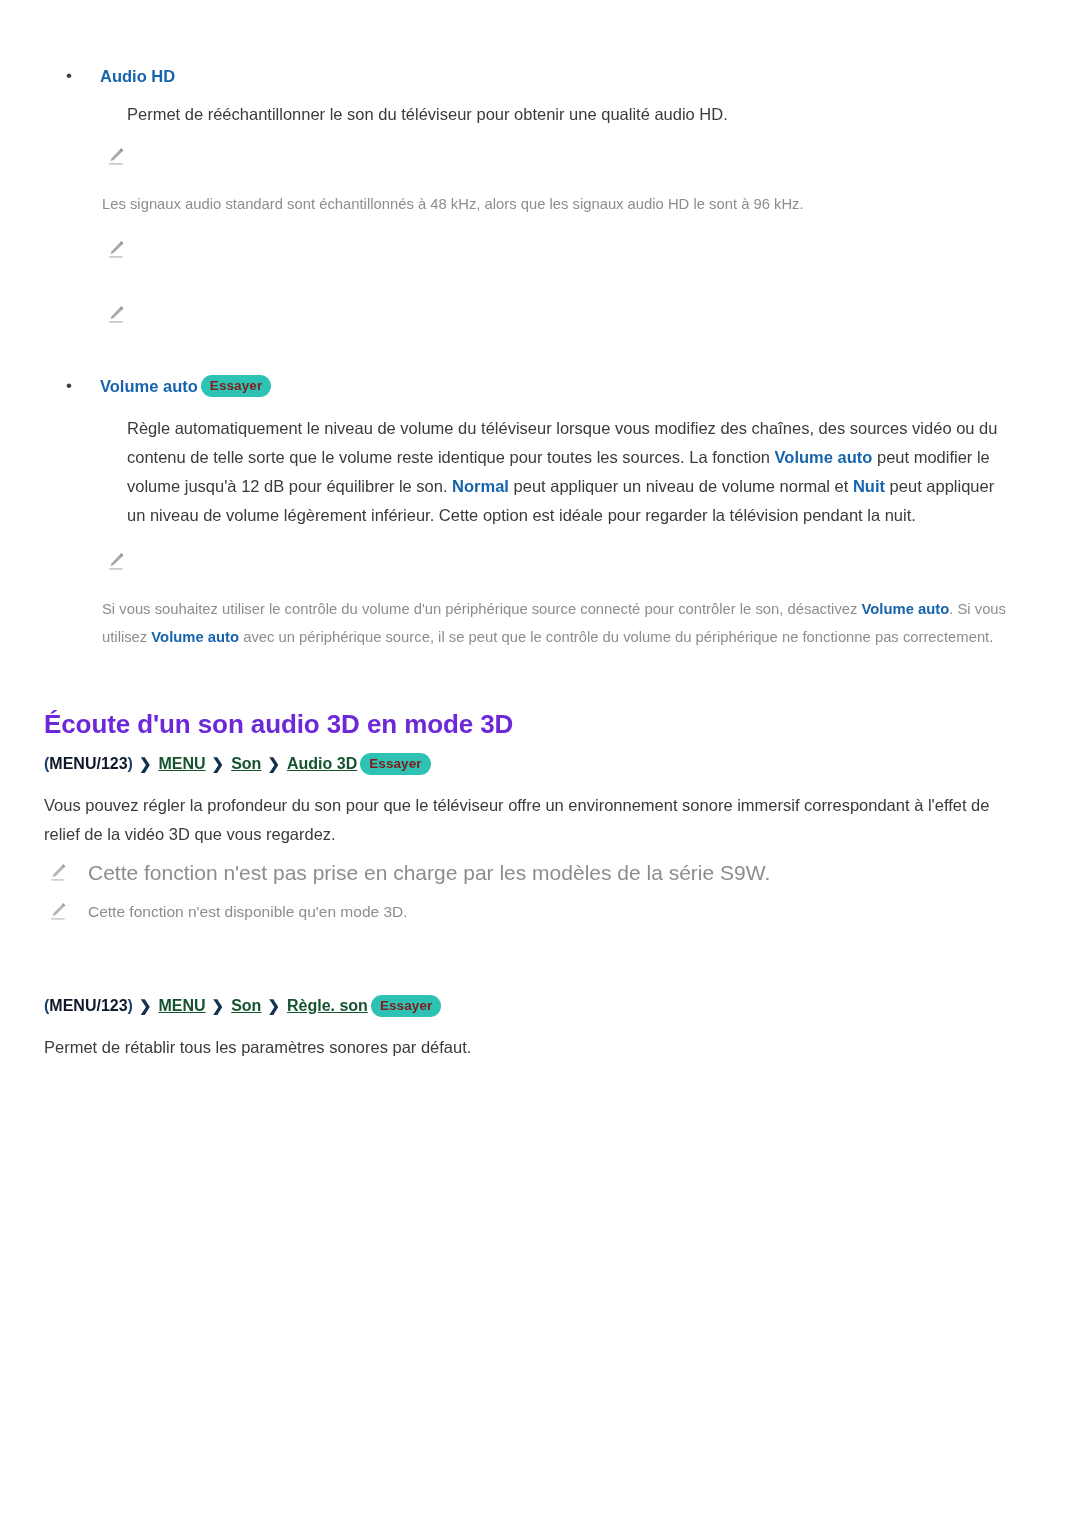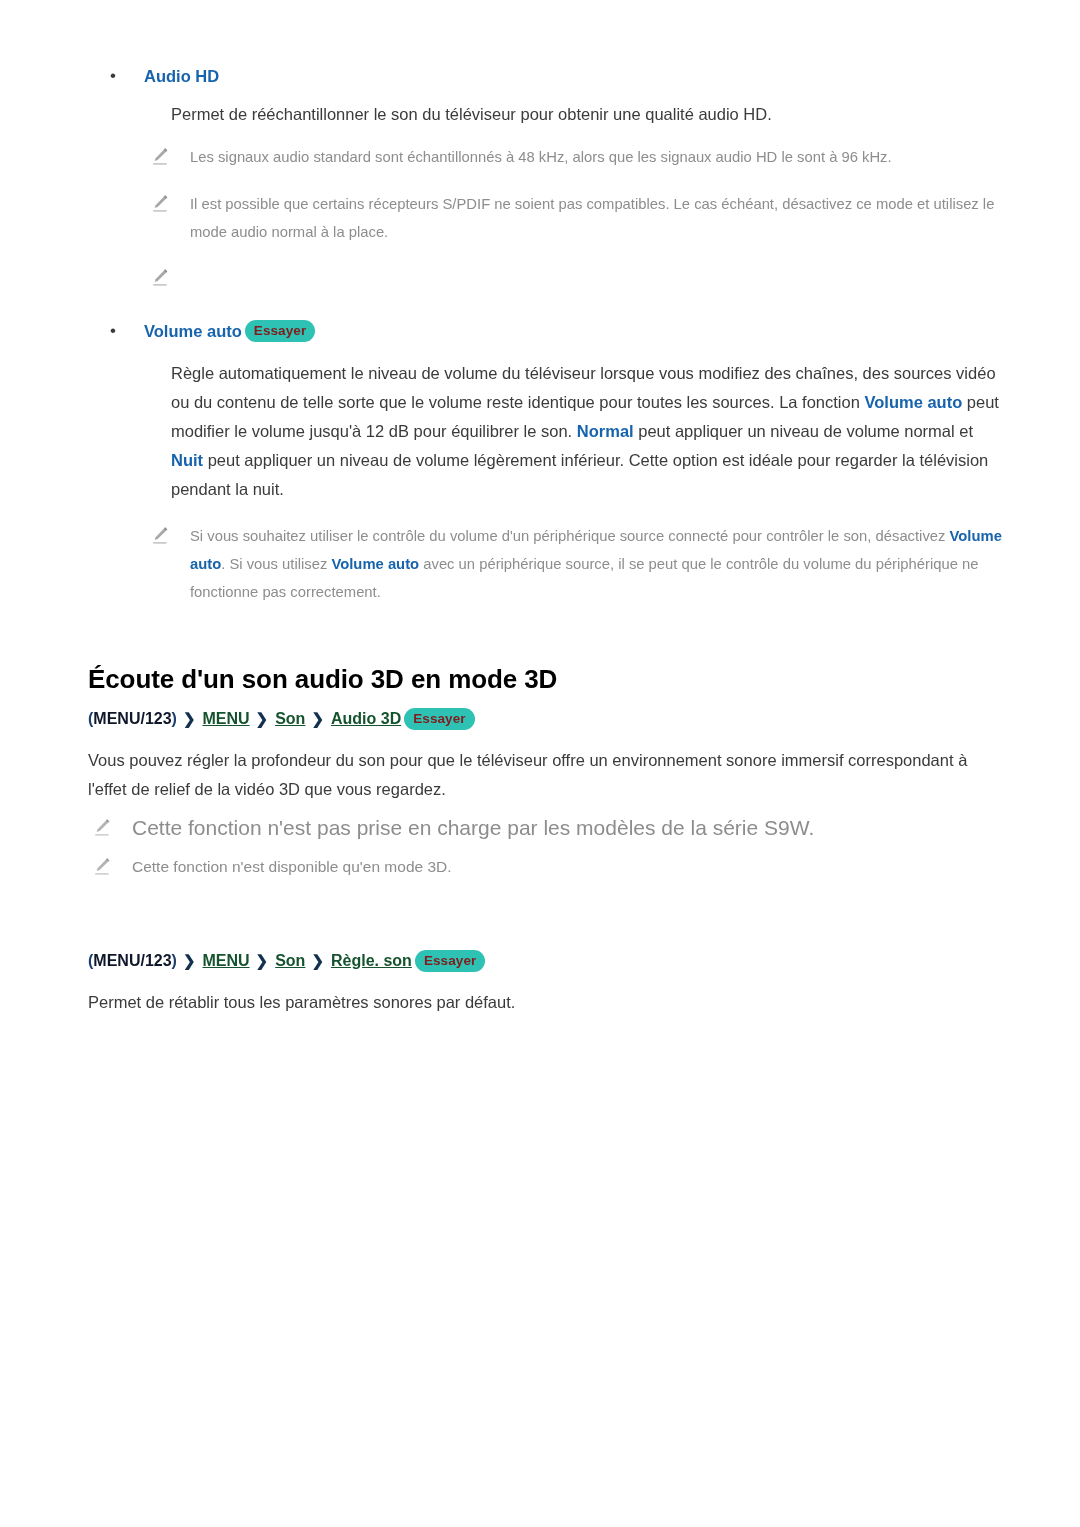--- a/index.html
+++ b/index.html
@@ -12,21 +12,21 @@
     height: 1527px;
     font-family: "Liberation Sans", sans-serif;
     color: #3a3a3a;
     -webkit-font-smoothing: antialiased;
   }
   .page {
     position: relative;
     width: 1080px;
     height: 1527px;
     box-sizing: border-box;
-    padding: 62px 72px 0 88px;
+    padding: 62px 72px 0 44px;
   }
 
   
   .body-text {
     font-size: 16.5px;
     line-height: 29px;
     color: #3b3b3b;
     margin: 0;
   }
   .indent-1 { margin-left: 83px; }
@@ -60,21 +60,21 @@
     align-items: center;
     padding-left: 30px;
   }
 
   
   .note-row {
     display: flex;
     align-items: flex-start;
     margin: 0;
   }
-  .note-row.level-2 { padding-left: 58px; }
+  .note-row.level-2 { padding-left: 58px; flex-direction: column; }
   .note-icon {
     flex: 0 0 44px;
     width: 44px;
     height: 26px;
     position: relative;
     margin-top: 3px;
   }
   .note-icon svg { display: block; margin-left: 4px; }
   .note-text {
     flex: 1;
@@ -95,21 +95,21 @@
     border-radius: 11px;
     margin-left: 3px;
     vertical-align: 2px;
     letter-spacing: 0.1px;
   }
 
   
   .section-heading {
     font-size: 26px;
     font-weight: bold;
-    color: #000000;
+    color: #6d28d9;
     margin: 0;
     letter-spacing: -0.1px;
     line-height: 34px;
   }
 
   
   .menu-path {
     font-size: 16px;
     font-weight: bold;
     line-height: 26px;
@@ -167,21 +167,20 @@
   <div class="sp-18"></div>
 
   <div class="note-row level-2">
     <span class="note-icon">
       <svg width="20" height="22" viewBox="0 0 20 22">
         <path d="M15.2 2.3 L17.3 4.4 L7.6 14.1 L4.7 15.1 L5.6 12.2 Z" fill="#a8a8a8"></path>
         <path d="M15.2 2.3 L17.3 4.4 L16.1 5.6 L14.0 3.5 Z" fill="#8f8f8f"></path>
         <rect x="3.2" y="17.2" width="13.4" height="1.4" fill="#bdbdbd"></rect>
       </svg>
     </span>
-    <span class="note-text">Il est possible que certains récepteurs S/PDIF ne soient pas compatibles. Le cas échéant, désactivez ce mode et utilisez le mode audio normal à la place.</span>
   </div>
 
   <div class="sp-18"></div>
 
   <div class="note-row level-2">
     <span class="note-icon">
       <svg width="20" height="22" viewBox="0 0 20 22">
         <path d="M15.2 2.3 L17.3 4.4 L7.6 14.1 L4.7 15.1 L5.6 12.2 Z" fill="#a8a8a8"></path>
         <path d="M15.2 2.3 L17.3 4.4 L16.1 5.6 L14.0 3.5 Z" fill="#8f8f8f"></path>
         <rect x="3.2" y="17.2" width="13.4" height="1.4" fill="#bdbdbd"></rect>

